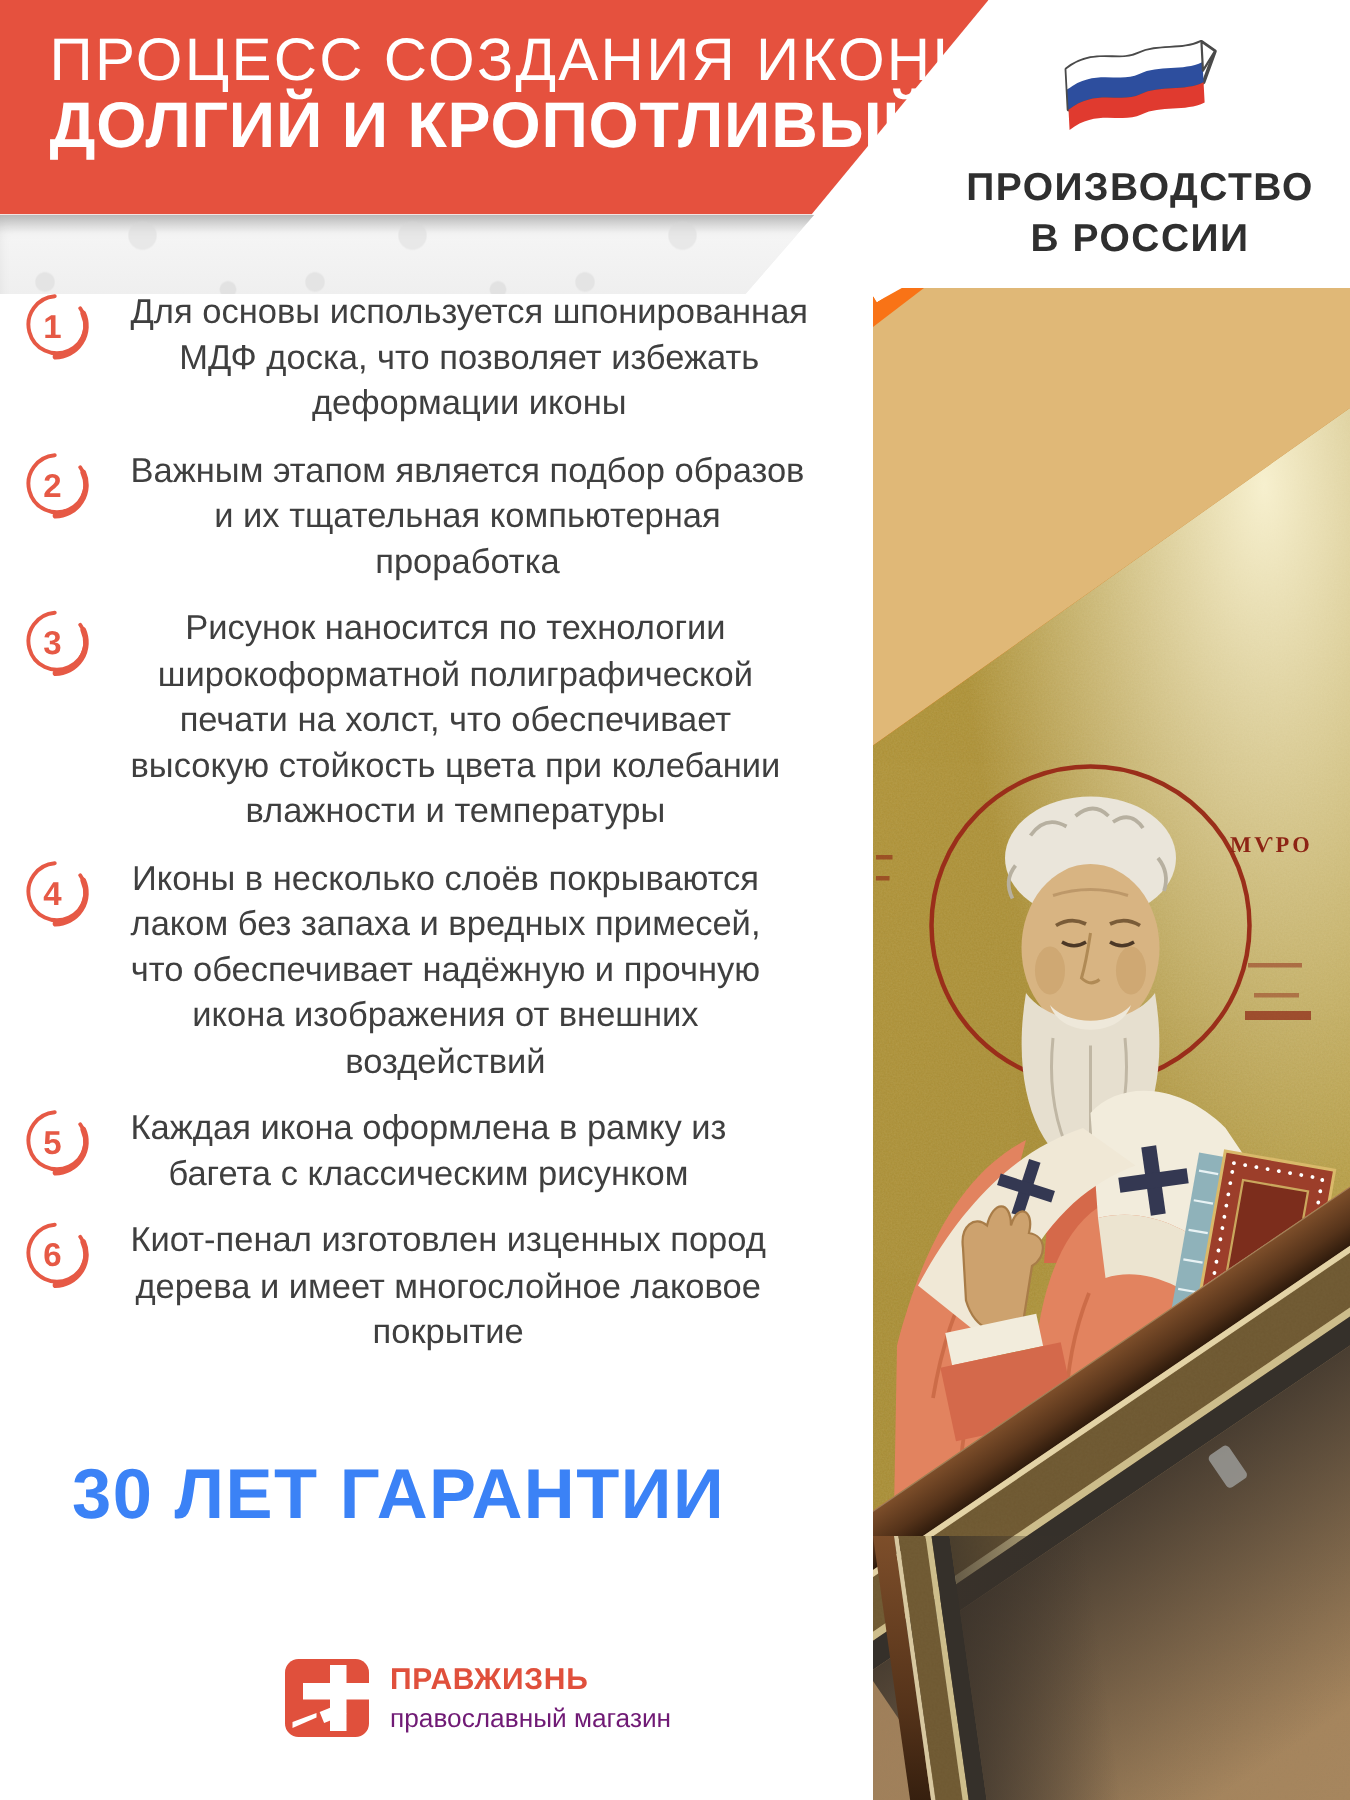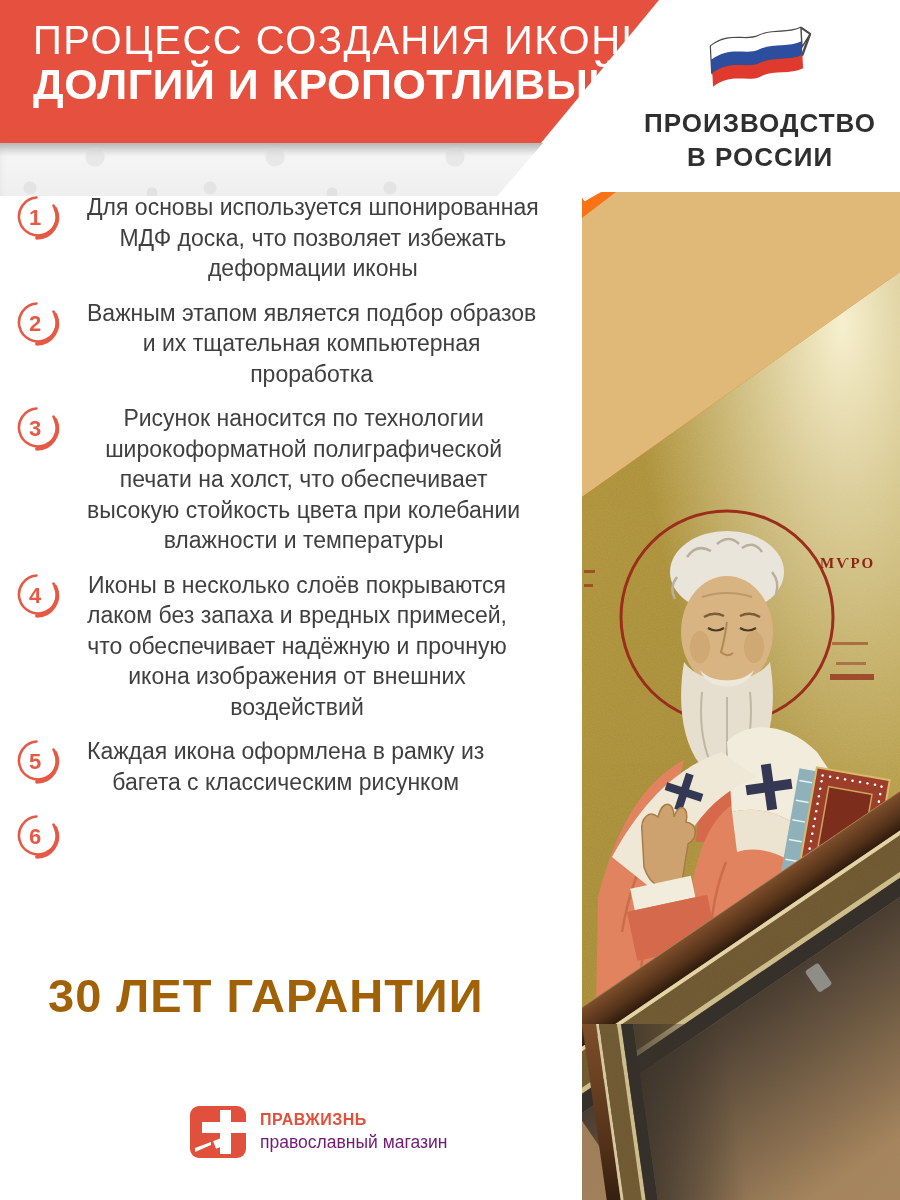--- a/index.html
+++ b/index.html
@@ -33,24 +33,24 @@
 
   
   .steps{position:absolute;left:14px;top:192px;width:560px;}
   .step{display:flex;gap:27px;margin-bottom:14px;}
   .badge{flex:0 0 46px;width:46px;height:46px;margin-top:2px;}
   .step-lines{color:#3f3f3f;font-size:23px;line-height:30.5px;text-align:center;}
   .step-lines div{white-space:nowrap;}
 
   
   .guarantee{position:absolute;left:48px;top:968px;font-size:47px;font-weight:700;
-             color:#a16207;letter-spacing:1px;white-space:nowrap;}
+             color:#3b82f6;letter-spacing:1px;white-space:nowrap;}
   .brand{position:absolute;left:190px;top:1106px;display:flex;align-items:center;gap:14px;}
   .brand-mark{width:56px;height:52px;}
-  .brand-name{color:#e0503c;font-size:16px;font-weight:700;letter-spacing:.5px;white-space:nowrap;}
+  .brand-name{color:#e0503c;font-size:20px;font-weight:700;letter-spacing:.5px;white-space:nowrap;}
   .brand-sub{color:#701a75;font-size:17.5px;font-weight:400;margin-top:3px;white-space:nowrap;}
 
   
   .panel{position:absolute;left:582px;top:192px;width:318px;height:1008px;overflow:hidden;background:#f97316;}
   .panel>div{position:absolute;inset:0;}
   .wood{clip-path:polygon(0 26px,34px 0,318px 0,318px 80px,0 305px);
         background:
           radial-gradient(circle at 85% 16%,rgba(255,255,255,.6),rgba(255,255,255,0) 46%),
           repeating-linear-gradient(-35deg,rgba(150,96,34,.20) 0 2px,rgba(0,0,0,0) 2px 9px,rgba(150,96,34,.12) 9px 11px,rgba(0,0,0,0) 11px 19px),
           linear-gradient(115deg,#eed5a6 0%,#debO73 35%,#e7c590 55%,#d5a461 80%,#ddb06d 100%);
@@ -153,20 +153,25 @@
           <div>Каждая икона оформлена в рамку из</div>
           <div>багета с классическим рисунком</div>
         </div>
       </div>
       <div class="step">
         <svg viewBox="0 0 46 46" class="badge">
           <path d="M22.5 3.5 A19 19 0 1 0 39.5 11.5" fill="none" stroke="#e65945" stroke-width="2.6" stroke-linecap="round"></path>
           <path d="M41.5 15 A20.5 20.5 0 0 1 23 43.8" fill="none" stroke="#e65945" stroke-width="3.8" stroke-linecap="round"></path>
           <text x="21" y="31" text-anchor="middle" font-family="Liberation Sans, sans-serif" font-size="22" font-weight="bold" fill="#e65945">6</text>
         </svg>
+        <div class="step-lines">
+          <div>Киот-пенал изготовлен изценных пород</div>
+          <div>дерева и имеет многослойное лаковое</div>
+          <div>покрытие</div>
+        </div>
       </div>
     </div>
 
   <div class="guarantee">30 ЛЕТ ГАРАНТИИ</div>
 
   <div class="brand">
     <svg class="brand-mark" viewBox="0 0 56 52">
       <rect x="0" y="0" width="56" height="52" rx="9" fill="#e0503c"></rect>
       <g fill="#ffffff">
         <rect x="30" y="4" width="11" height="44"></rect>

